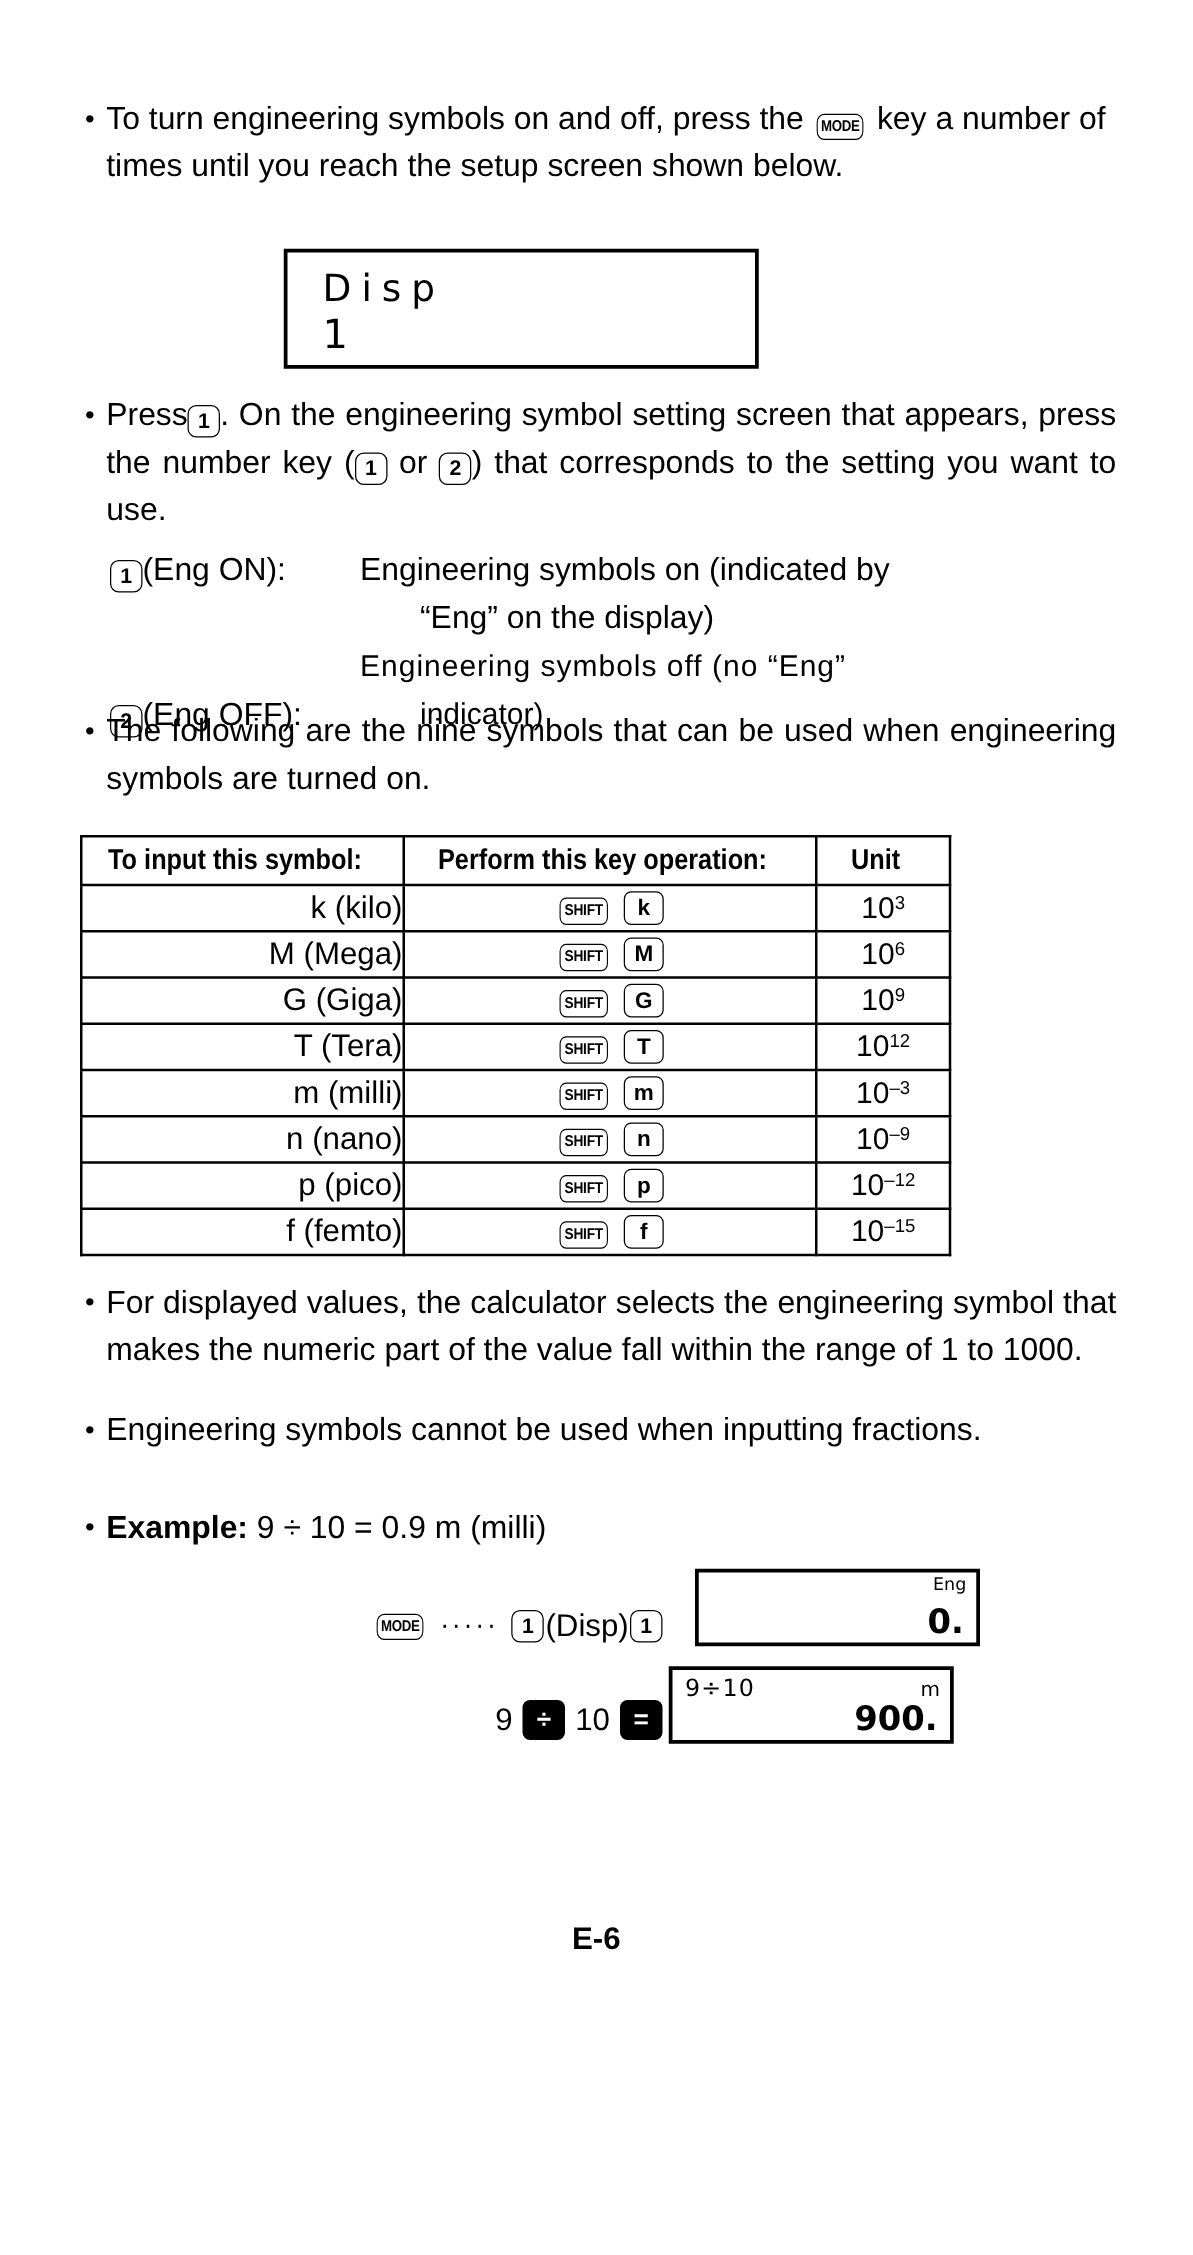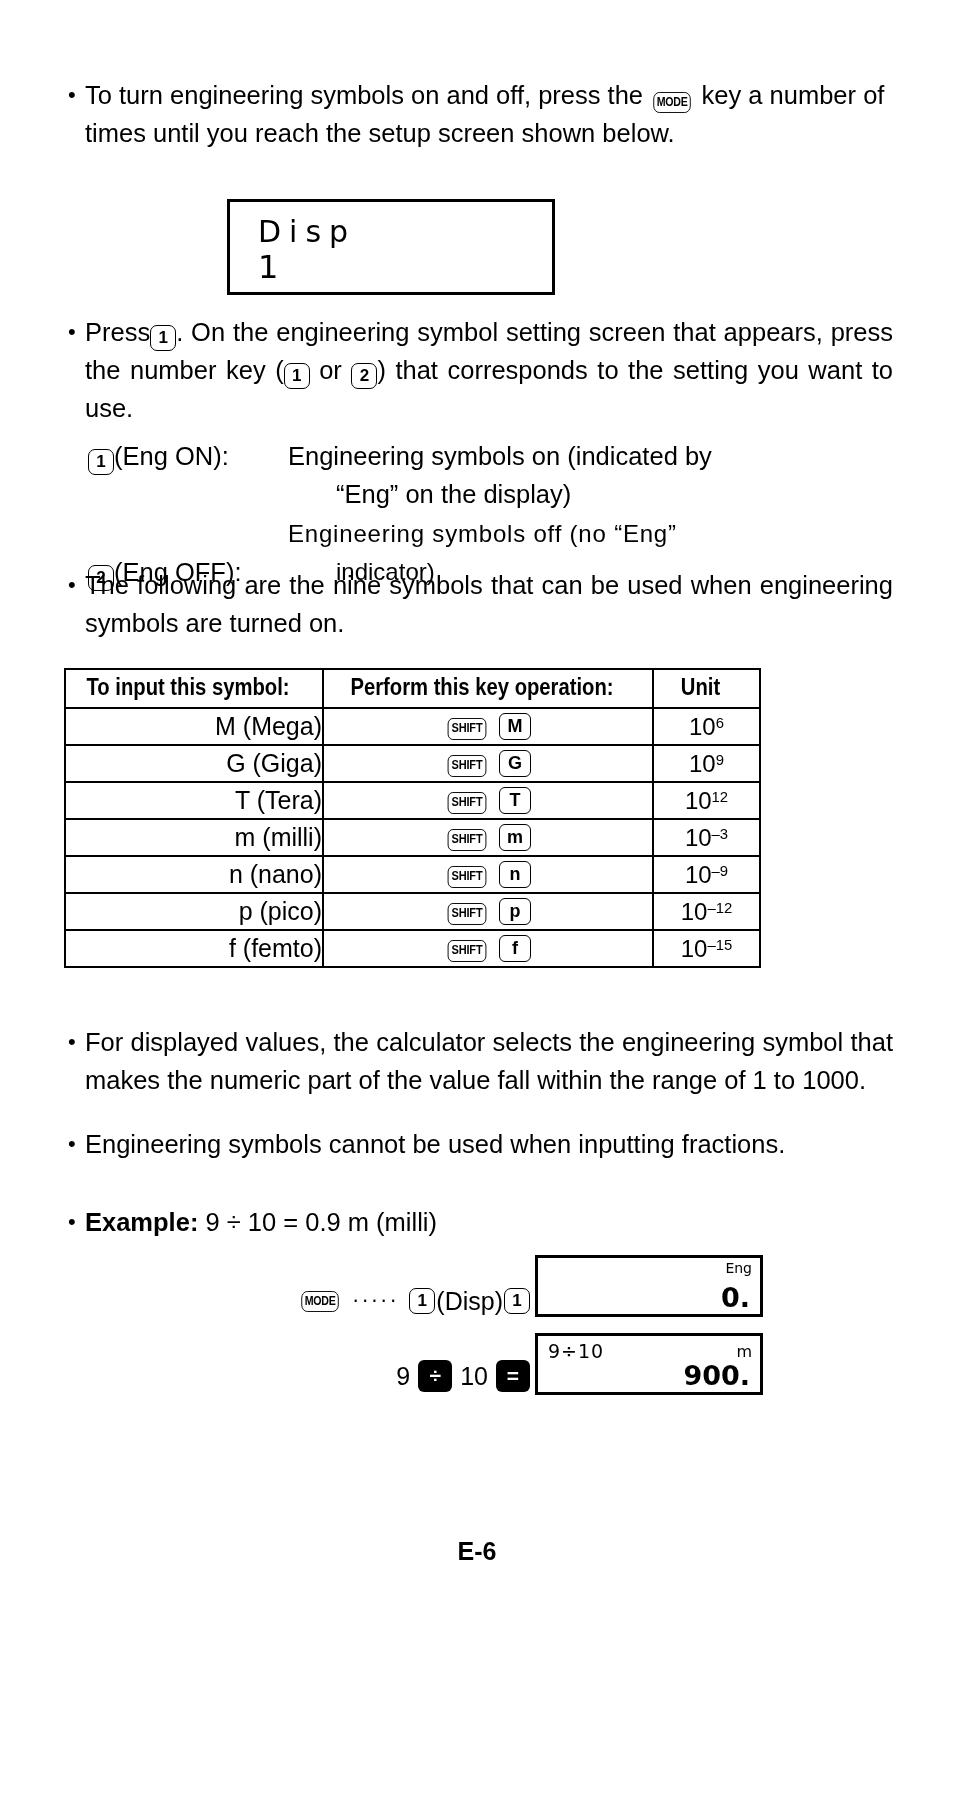--- a/index.html
+++ b/index.html
@@ -115,21 +115,21 @@
 
   
   .lcd {
     border: 3.5px solid #000;
     background: #fff;
     box-sizing: border-box;
     position: relative;
     font-family: "DejaVu Sans", sans-serif;
   }
   .lcd-setup {
-    width: 328px;
+    width: 380px;
     height: 96px;
     margin: 0 auto;
     text-decoration: underline;
   }
   .lcd-setup .line1 {
     position: absolute;
     left: 28px;
     top: 12px;
     font-size: 30px;
     letter-spacing: 8px;
@@ -313,20 +313,25 @@
           <th>
               <span class="th-inner">Perform this key operation:</span>
             </th>
           <th>
               <span class="th-inner">Unit</span>
             </th>
         </tr>
       </thead>
       <tbody>
           <tr>
+            <td class="col-sym">k (kilo)</td>
+            <td class="col-op"><span class="key key-shift">SHIFT</span><span style="display: inline-block; width: 10px;"></span><span class="key key-letter">k</span></td>
+            <td class="col-unit"><span>10</span><sup class="exp">3</sup></td>
+          </tr>
+          <tr>
             <td class="col-sym">M (Mega)</td>
             <td class="col-op"><span class="key key-shift">SHIFT</span><span style="display: inline-block; width: 10px;"></span><span class="key key-letter">M</span></td>
             <td class="col-unit"><span>10</span><sup class="exp">6</sup></td>
           </tr>
           <tr>
             <td class="col-sym">G (Giga)</td>
             <td class="col-op"><span class="key key-shift">SHIFT</span><span style="display: inline-block; width: 10px;"></span><span class="key key-letter">G</span></td>
             <td class="col-unit"><span>10</span><sup class="exp">9</sup></td>
           </tr>
           <tr>
@@ -377,21 +382,21 @@
   </div>
 
   <div style="position:absolute; left:200px; top:1269px; width:330px; height:64px; display:flex; align-items:center; justify-content:flex-end;">
     <span class="key key-mode">MODE</span>
     <span class="dots" style="margin:0 10px;">·····</span>
     <span class="key key-num">1</span>
     <span style="font-size:25px; margin:0 1px;">(Disp)</span>
     <span class="key key-num">1</span>
   </div>
 
-  <div class="lcd lcd-res" style="position:absolute; left:535px; top:1255px;">
+  <div class="lcd lcd-res" style="position:absolute; left:556px; top:1255px;">
     <div class="tiny-top-right">Eng</div>
     <div class="big-bottom-right">0.</div>
   </div>
 
   <div style="position:absolute; left:200px; top:1345px; width:330px; height:62px; display:flex; align-items:center; justify-content:flex-end;">
     <span style="font-size:25px;">9</span>
     <span class="key-solid key-div" style="margin:0 8px;">÷</span>
     <span style="font-size:25px;">10</span>
     <span class="key-solid key-eq" style="margin-left:8px;">=</span>
   </div>

